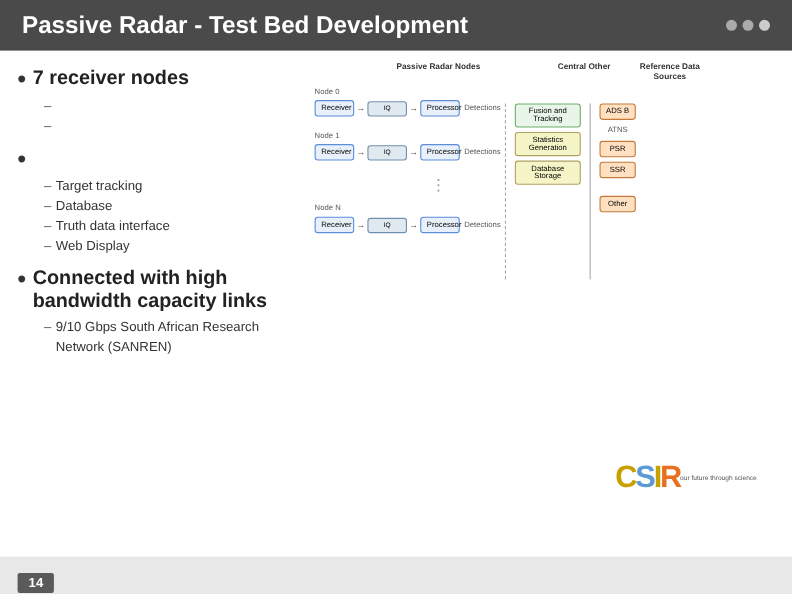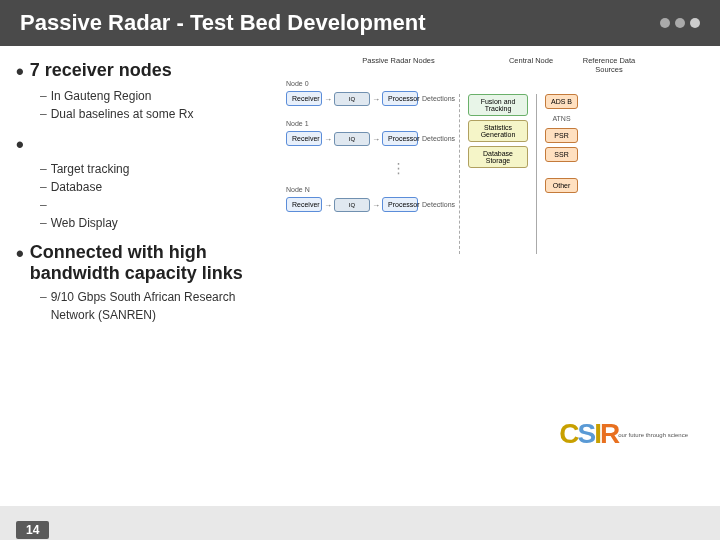--- a/index.html
+++ b/index.html
@@ -190,20 +190,21 @@
 
     .col-headers-row {
       display: flex;
       font-size: 7.5px;
       color: #333;
       margin-bottom: 6px;
       padding-left: 30px;
     }
     .col-h {
       text-align: center;
+      font-weight: bold;
     }
 
     .diagram-body {
       display: flex;
       align-items: flex-start;
       gap: 0px;
     }
 
     .nodes-column {
       display: flex;
@@ -278,44 +279,43 @@
   <div class="left-panel">
 
     <div class="bullet-item">
       <div class="bullet-main">
         <span class="bullet-dot">•</span>
         <span>7 receiver nodes</span>
       </div>
       <div class="sub-items">
         <div class="sub-item">
           <span class="sub-dash">–</span>
-          <span>In Gauteng Region</span>
-        </div>
-        <div class="sub-item">
-          <span class="sub-dash">–</span>
-          <span>Dual baselines at some Rx</span>
+        </div>
+        <div class="sub-item">
+          <span class="sub-dash">–</span>
         </div>
       </div>
     </div>
 
     <div class="bullet-item">
       <div class="bullet-main">
         <span class="bullet-dot">•</span>
       </div>
       <div class="sub-items">
         <div class="sub-item">
           <span class="sub-dash">–</span>
           <span>Target tracking</span>
         </div>
         <div class="sub-item">
           <span class="sub-dash">–</span>
           <span>Database</span>
         </div>
         <div class="sub-item">
           <span class="sub-dash">–</span>
+          <span>Truth data interface</span>
         </div>
         <div class="sub-item">
           <span class="sub-dash">–</span>
           <span>Web Display</span>
         </div>
       </div>
     </div>
 
     <div class="bullet-item">
       <div class="bullet-main">
@@ -331,21 +331,21 @@
     </div>
 
   </div>
 
   <div class="right-panel">
     <div class="diagram-wrapper">
 
       <div class="col-headers-row">
         <span class="col-h" style="width:165px;">Passive Radar Nodes</span>
         <span class="col-h" style="width:16px;"></span>
-        <span class="col-h" style="width:68px;">Central Node</span>
+        <span class="col-h" style="width:68px;">Central Other</span>
         <span class="col-h" style="width:14px;"></span>
         <span class="col-h" style="width:60px;">Reference Data Sources</span>
       </div>
 
       <div class="diagram-body">
 
         <div class="nodes-column">
 
           <div class="node-block">
             <div class="node-title">Node 0</div>

